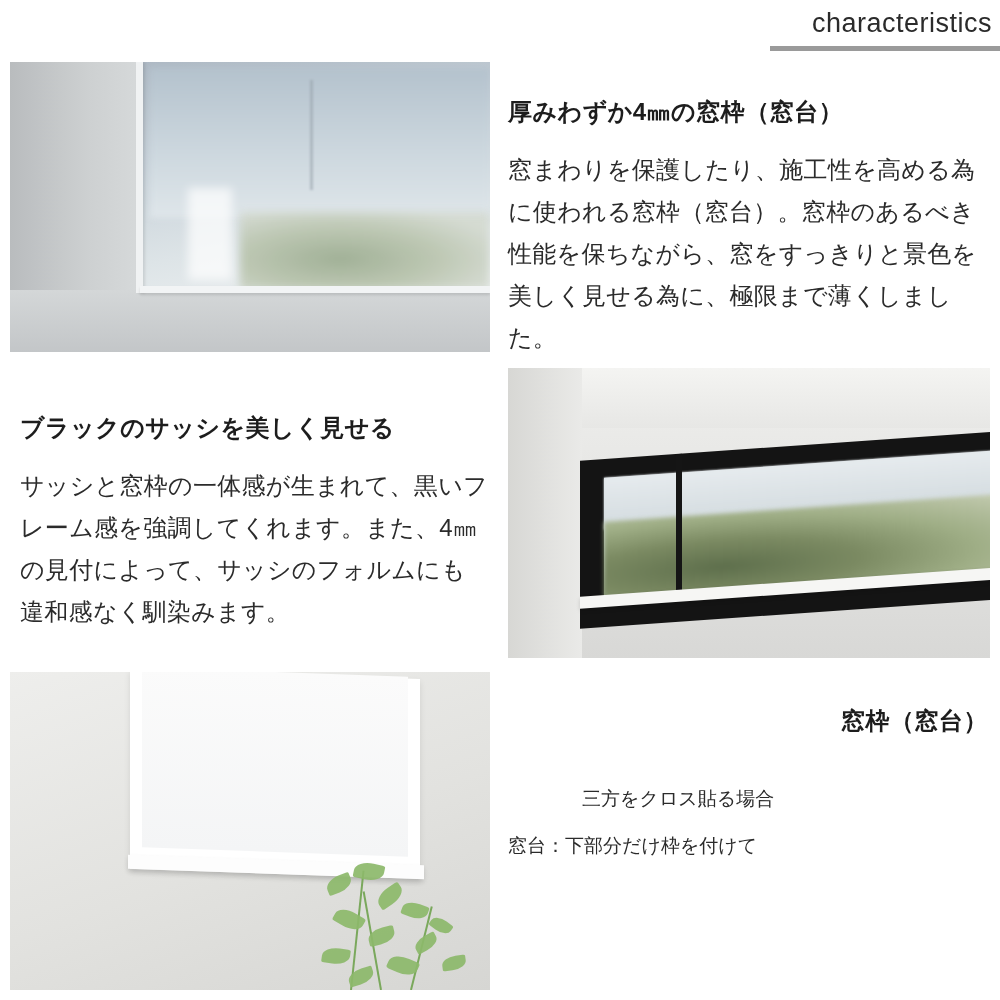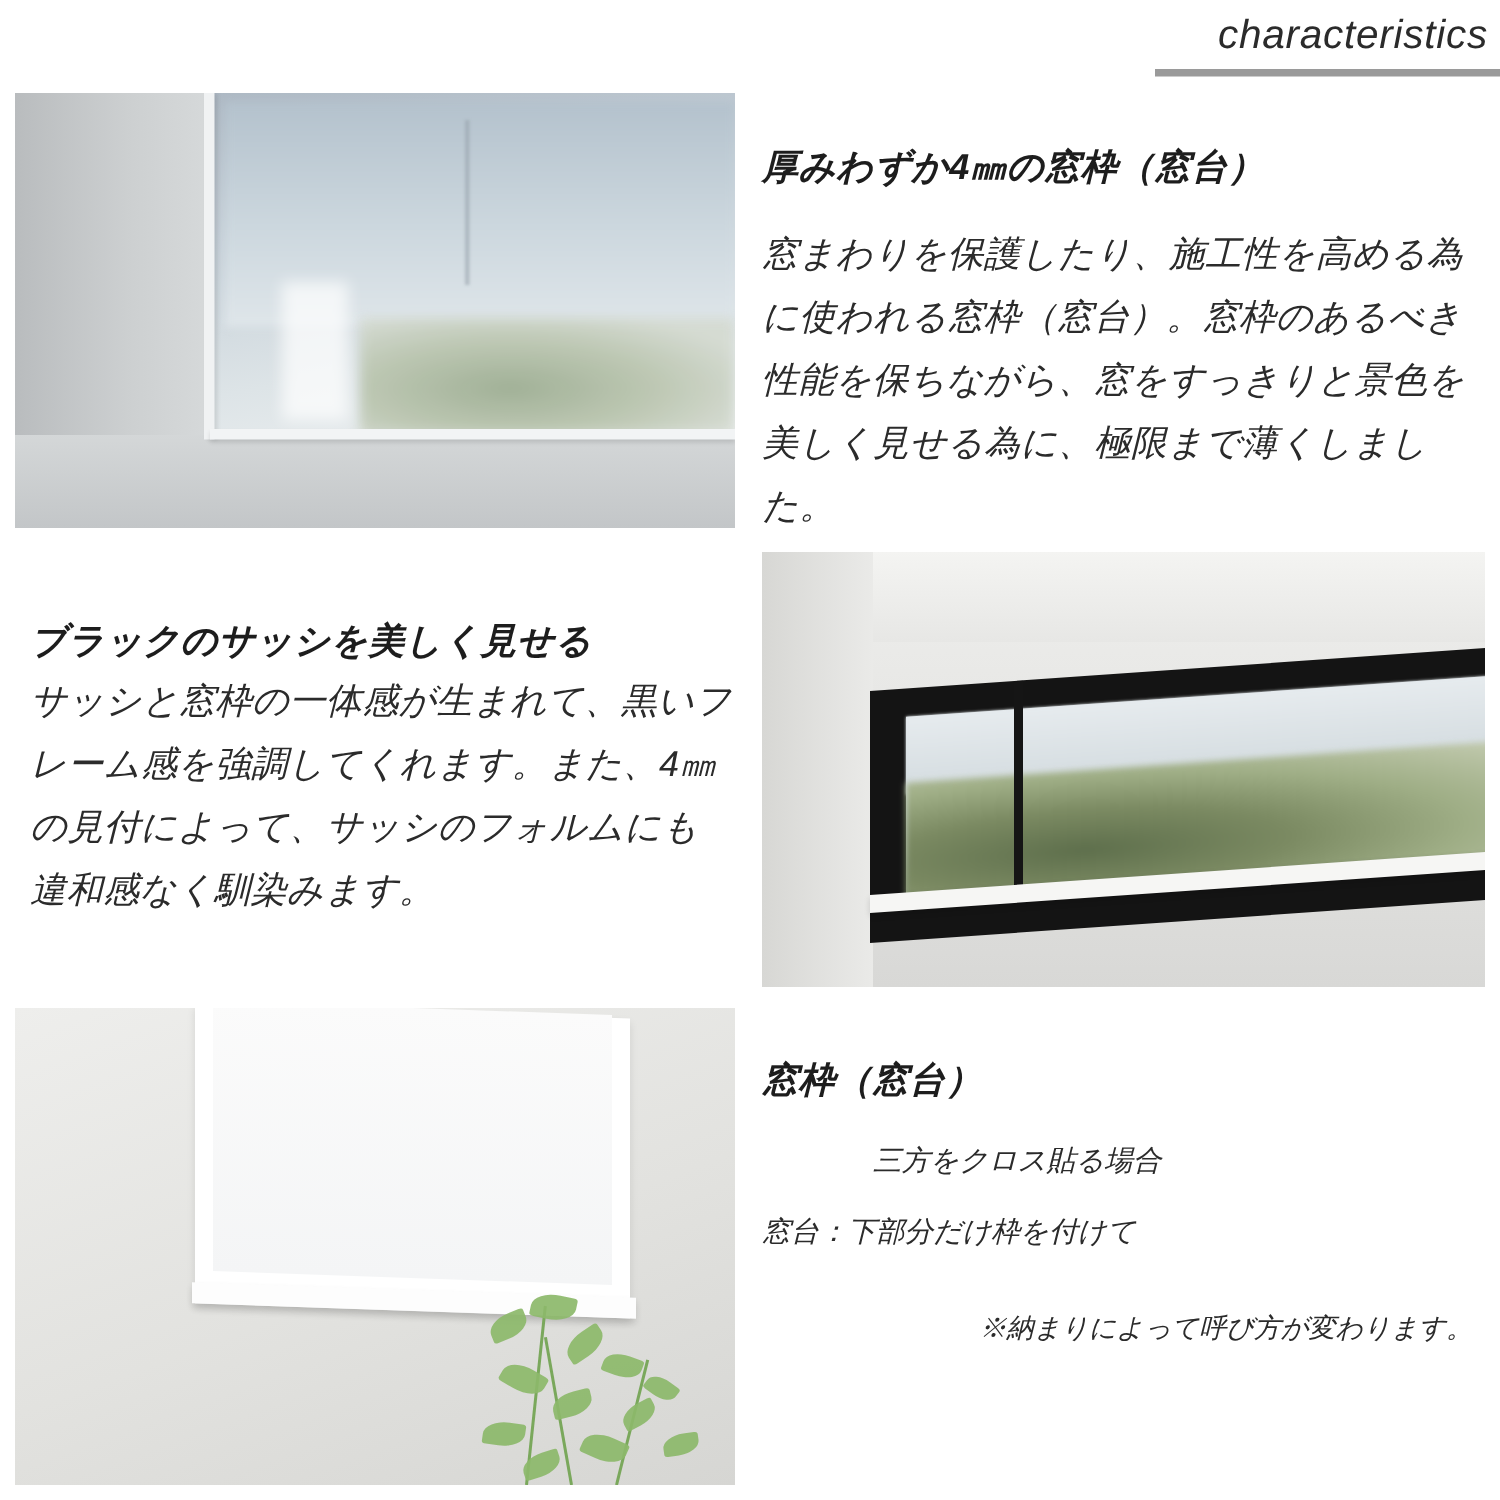--- a/index.html
+++ b/index.html
@@ -13,21 +13,20 @@
     font-family: "Liberation Sans", sans-serif;
     color: #222222;
     overflow: hidden;
     position: relative;
   }
 
   .page {
     position: relative;
     width: 1000px;
     height: 1000px;
-    font-style: italic;
   }
 
   
   .header {
     position: absolute;
     top: 0;
     left: 0;
     width: 1000px;
     height: 56px;
   }
@@ -151,21 +150,21 @@
     width: 470px;
   }
   #text-sill .block-title { margin-bottom: 22px; }
 
   
   #text-sash {
     left: 20px;
     top: 412px;
     width: 470px;
   }
-  #text-sash .block-title { margin-bottom: 4px; }
+  #text-sash .block-title { margin-bottom: 22px; }
 
   
   #photo-blackwindow {
     left: 508px;
     top: 368px;
     width: 482px;
     height: 290px;
     background: #e9e9e7;
   }
   #photo-blackwindow .room-wall {
@@ -282,22 +281,22 @@
     transform-origin: bottom center;
   }
 
   
   #text-madowaku {
     left: 508px;
     top: 705px;
     width: 480px;
   }
   #text-madowaku .block-title {
-    text-align: left;
-    margin-bottom: 24px;
+    text-align: right;
+    margin-bottom: 48px;
   }
   .def-row {
     font-size: 19px;
     line-height: 1.6;
     color: #2b2b2b;
     margin-bottom: 6px;
     white-space: nowrap;
   }
   .def-row.indent {
     padding-left: 74px;
@@ -382,16 +381,15 @@
   <div class="text-block" id="text-madowaku">
     <div class="block-title">窓枠（窓台）</div>
 
     <div class="def-row indent">
       <span>三方をクロス貼る場合</span>
     </div>
     <div class="def-row">
       <span>窓台：</span><span>下部分だけ枠を付けて</span>
     </div>
 
-    <div class="note">※納まりによって呼び方が変わります。</div>
   </div>
 
 </div>
 
 </body></html>

